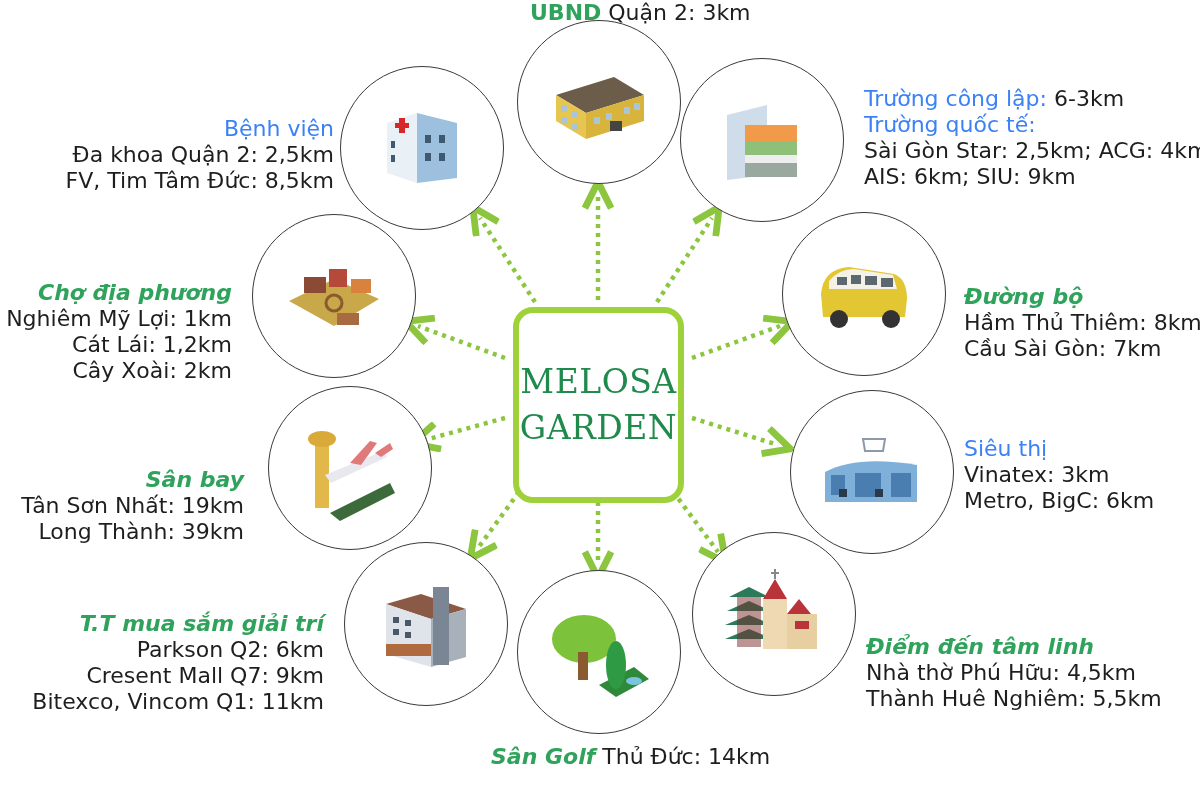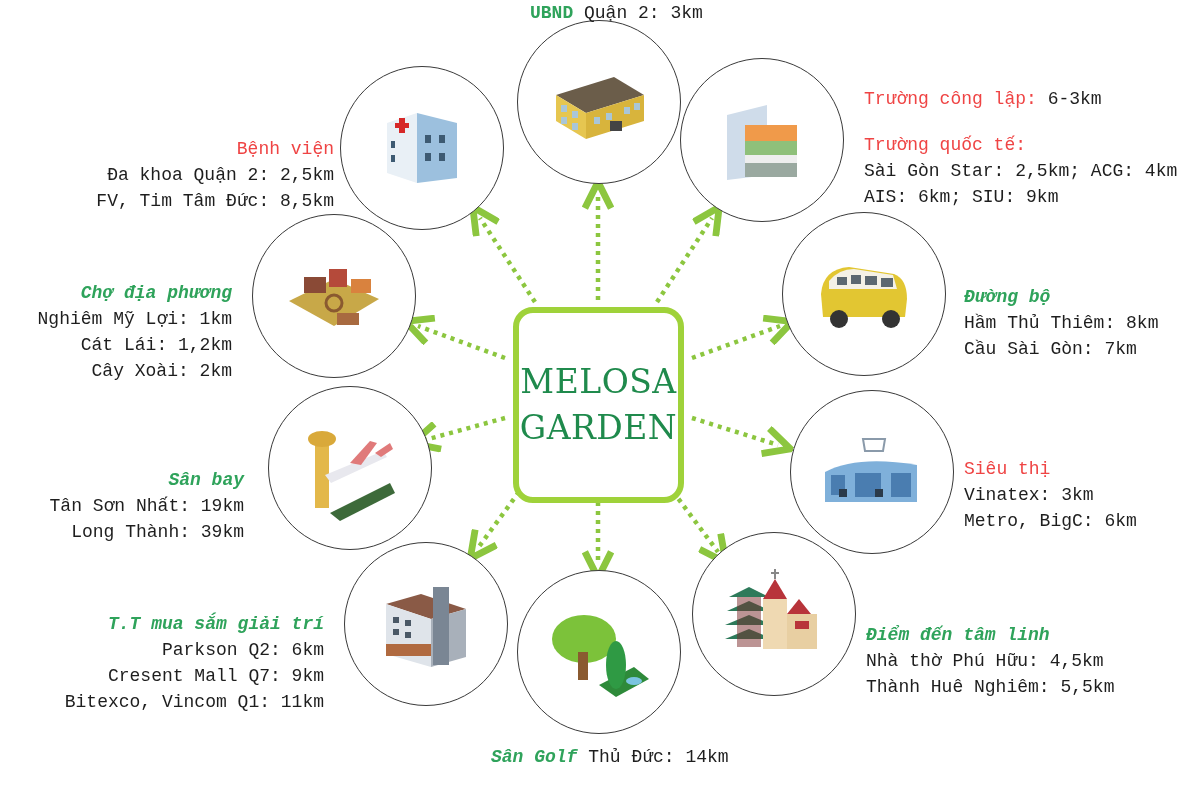--- a/index.html
+++ b/index.html
@@ -3,24 +3,24 @@
 <meta charset="utf-8">
 <style>
   html,body{margin:0;padding:0;background:#ffffff;}
   body{width:1200px;height:790px;position:relative;overflow:hidden;font-family:"DejaVu Sans","Liberation Sans",sans-serif;color:#1e1e1e;}
   .stage{position:absolute;left:0;top:0;width:1200px;height:790px;}
   svg.arrows{position:absolute;left:0;top:0;}
   .circle{position:absolute;border:1.5px solid #3a3a3a;border-radius:50%;background:#ffffff;box-sizing:border-box;display:flex;align-items:center;justify-content:center;}
   .circle svg{width:110px;height:110px;}
   .center-box{position:absolute;left:513px;top:307px;width:171px;height:196px;box-sizing:border-box;border:6px solid #9fd23a;border-radius:20px;background:#fff;display:flex;flex-direction:column;align-items:center;justify-content:center;}
   .center-box span{font-family:"DejaVu Serif","Liberation Serif",serif;color:#1f8a4c;font-size:33px;line-height:46px;letter-spacing:0.5px;}
-  .label{position:absolute;font-size:18px;line-height:26px;white-space:nowrap;font-family:Liberation Mono, monospace;}
+  .label{position:absolute;font-size:22px;line-height:26px;white-space:nowrap;}
   .label.r{text-align:right;}
   .label.l{text-align:left;}
-  .g{color:#ef4444;margin-top:20px;}
+  .g{color:#3b82f6;}
   .gi{color:#2fa35b;font-style:italic;font-weight:bold;margin-top:36px;}
   .gb{color:#2fa35b;font-weight:bold;}
 </style>
 </head>
 <body>
 
 <div class="stage">
 
   <svg class="arrows" width="1200" height="790">
     <defs>
@@ -225,19 +225,19 @@
       <rect x="18" y="38" width="24" height="50" fill="#7a2a2a" opacity="0.5"></rect>
       <polygon points="44,40 56,20 68,40" fill="#b8343a"></polygon>
       <rect x="44" y="40" width="24" height="50" fill="#efd9b2"></rect>
       <polygon points="68,55 80,40 92,55" fill="#b8343a"></polygon>
       <rect x="68" y="55" width="30" height="35" fill="#e8cfa2"></rect>
       <rect x="76" y="62" width="14" height="8" fill="#b8343a"></rect>
       <line x1="56" y1="10" x2="56" y2="20" stroke="#888" stroke-width="2"></line>
         <line x1="52" y1="14" x2="60" y2="14" stroke="#888" stroke-width="2"></line>
     </svg>
   </div>
-  <div class="label l" style="left:866px;top:586px;">
+  <div class="label l" style="left:866px;top:598px;">
     <div class="gi">Điểm đến tâm linh</div>
     <div>Nhà thờ Phú Hữu: 4,5km</div>
     <div>Thành Huê Nghiêm: 5,5km</div>
   </div>
 
 </div>
 
 </body></html>

